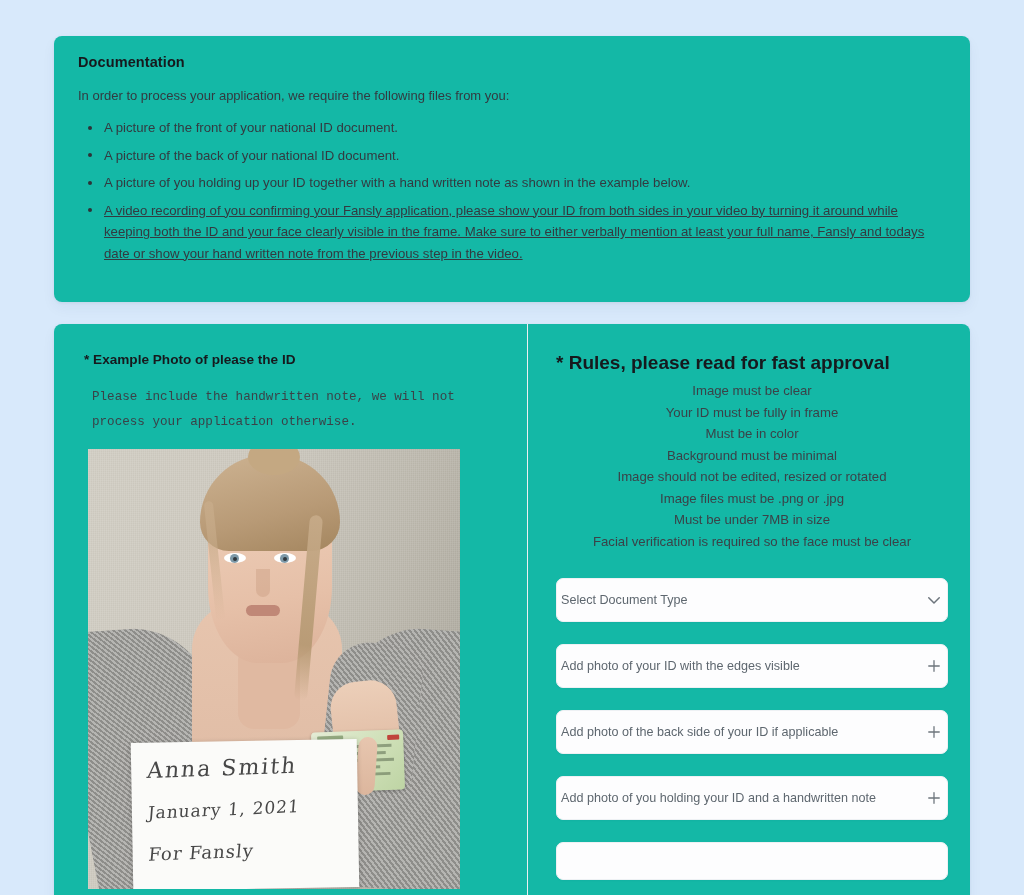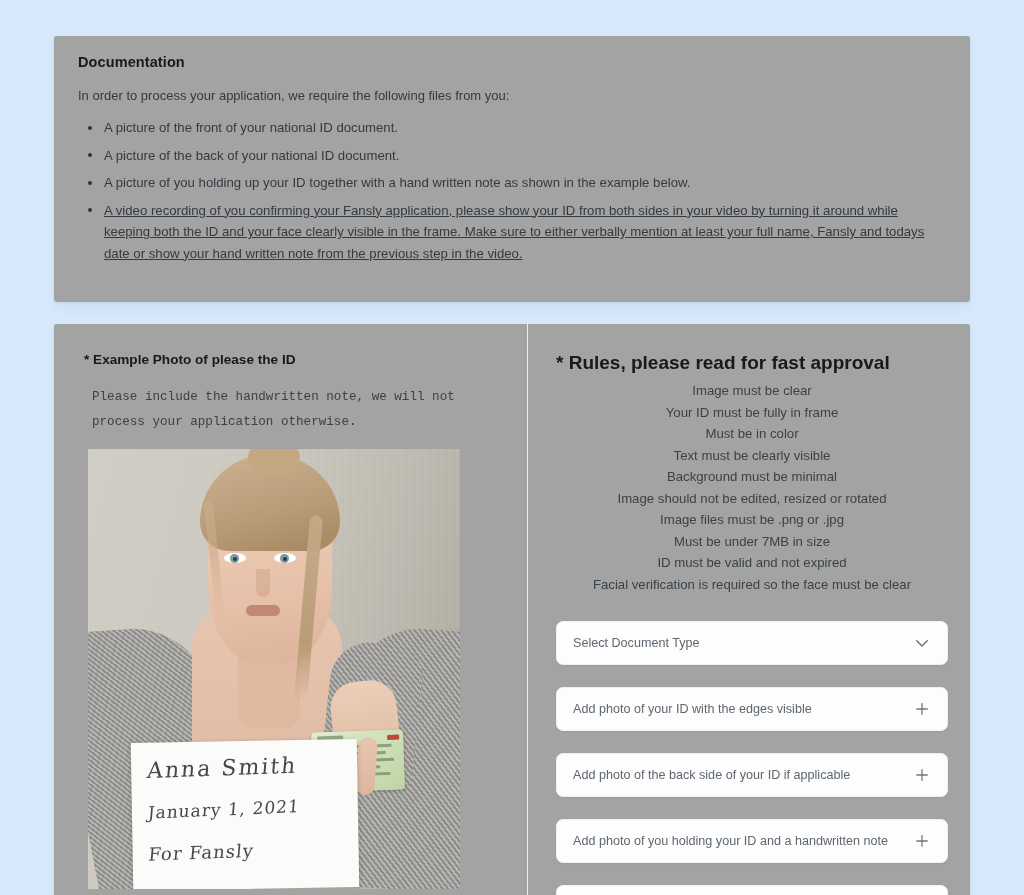--- a/index.html
+++ b/index.html
@@ -8,22 +8,22 @@
   body {
     width:1024px; height:895px;
     background:#d8e9fb;
     font-family:"Liberation Sans", sans-serif;
     color:#2d3338;
     overflow:hidden;
   }
   .page { padding:36px 54px; }
 
   .card {
-    background:#a3a3a3;
-    border-radius:3px;
+    background:#14b8a6;
+    border-radius:8px;
     box-shadow:0 1px 3px rgba(30,60,100,.07), 0 6px 14px rgba(30,60,100,.05);
   }
 
   
   #doc-card { padding:18px 24px 26px 24px; }
   .doc-title {
     font-size:14.5px; font-weight:bold; color:#16191d;
     margin:0 0 18px 0; letter-spacing:.1px;
   }
   .doc-intro { font-size:13px; color:#333a40; margin:0 0 14px 0; }
@@ -184,21 +184,21 @@
 
   
   .rules-title{ font-size:19px; font-weight:bold; color:#16191d; margin:0 0 6px 0;}
   .rule{ font-size:13.2px; line-height:21.5px; color:#3a4248;text-align:center; }
 
   
   .controls{ margin-top:26px; }
   .field{
     display:flex; align-items:center; justify-content:space-between;
     background:#fdfdfe; border:1px solid #eef1f4; border-radius:7px;
-    padding:12px 16px; margin-bottom:22px; min-height:38px;
+    padding:12px 4px; margin-bottom:22px; min-height:38px;
     box-shadow:0 1px 2px rgba(25,60,110,.04);
   }
   .field:last-child{ margin-bottom:0; }
   .field .label{ font-size:12.6px; color:#5e676f; line-height:16px; padding-right:12px;}
   .field.tall{ padding:11px 16px; }
   .icon{ flex:0 0 auto; width:18px; height:18px; color:#6d757c; }
   .icon svg{ display:block; width:18px; height:18px; }
 </style>
 </head>
 <body>
@@ -266,26 +266,24 @@
         </div>
       </div>
     </div>
 
     <div class="right-col">
       <div class="rules-title">* Rules, please read for fast approval</div>
 
       <div class="rule">Image must be clear</div>
       <div class="rule">Your ID must be fully in frame</div>
       <div class="rule">Must be in color</div>
-      <div class="rule">Text must be clearly visible</div>
       <div class="rule">Background must be minimal</div>
       <div class="rule">Image should not be edited, resized or rotated</div>
       <div class="rule">Image files must be .png or .jpg</div>
       <div class="rule">Must be under 7MB in size</div>
-      <div class="rule">ID must be valid and not expired</div>
       <div class="rule">Facial verification is required so the face must be clear</div>
 
       <div class="controls">
 
         <div class="field">
           <span class="label">Select Document Type</span>
           <span class="icon">
             <svg viewBox="0 0 24 24" fill="none" stroke="currentColor" stroke-width="2" stroke-linecap="round" stroke-linejoin="round">
                 <polyline points="5 9 12 16 19 9"></polyline>
               </svg>

